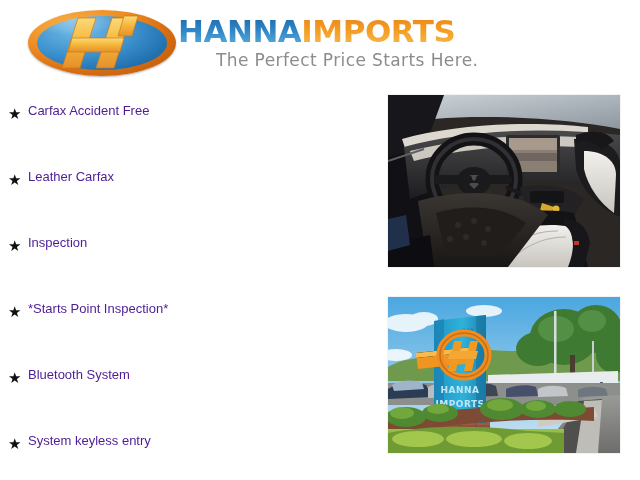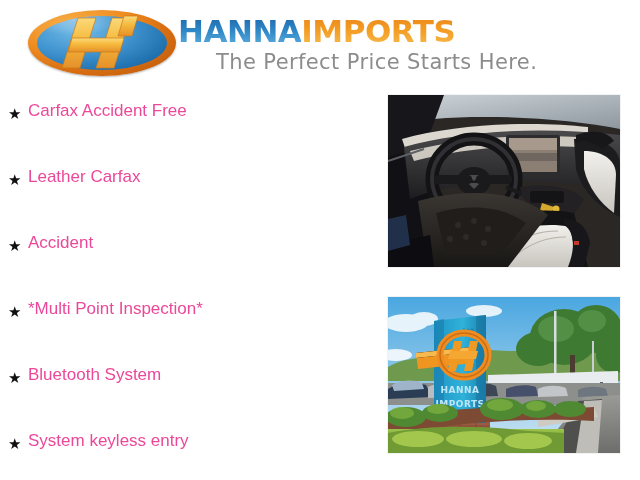--- a/index.html
+++ b/index.html
@@ -51,37 +51,37 @@
     -webkit-background-clip:text; background-clip:text; color:transparent;
     -webkit-text-fill-color:transparent;
   }
   .word-imports{
     background:linear-gradient(180deg,#e8821a 0%,#f39b22 45%,#f6bf54 100%);
     -webkit-background-clip:text; background-clip:text; color:transparent;
     -webkit-text-fill-color:transparent;
   }
   .logo-tagline{
     position:absolute; left:216px; top:50px;
-    font-size:21px; color:#8c8c8c; letter-spacing:.4px;
+    font-size:17px; color:#8c8c8c; letter-spacing:.4px;
     font-family:"DejaVu Sans", sans-serif;
     white-space:nowrap;
   }
 
   
   .features { position:absolute; left:0; top:100px; width:380px; }
   .feature-row{
     position:relative; height:66px; padding-left:28px;
     display:flex; align-items:flex-start;
   }
   .feature-star{
     position:absolute; left:8px; top:4px;
     font-size:15px; color:#111; line-height:20px;
   }
   .feature-label{
-    font-size:17px; color:#ec4899; line-height:22px; white-space:nowrap;
+    font-size:13px; color:#4c1d95; line-height:22px; white-space:nowrap;
   }
 
   
   .photo{
     position:absolute; overflow:hidden;
     background:#222;
     box-shadow:0 0 0 1px rgba(0,0,0,.05);
   }
   .photo-interior{ left:388px; top:95px; width:232px; height:172px; }
   .photo-dealership{ left:388px; top:297px; width:232px; height:156px; }
@@ -128,26 +128,26 @@
       <span class="feature-label">Carfax Accident Free</span>
     </div>
 
     <div class="feature-row">
       <span class="feature-star">★</span>
       <span class="feature-label">Leather Carfax</span>
     </div>
 
     <div class="feature-row">
       <span class="feature-star">★</span>
-      <span class="feature-label">Accident</span>
-    </div>
-
-    <div class="feature-row">
-      <span class="feature-star">★</span>
-      <span class="feature-label">*Multi Point Inspection*</span>
+      <span class="feature-label">Inspection</span>
+    </div>
+
+    <div class="feature-row">
+      <span class="feature-star">★</span>
+      <span class="feature-label">*Starts Point Inspection*</span>
     </div>
 
     <div class="feature-row">
       <span class="feature-star">★</span>
       <span class="feature-label">Bluetooth System</span>
     </div>
 
     <div class="feature-row">
       <span class="feature-star">★</span>
       <span class="feature-label">System keyless entry</span>

